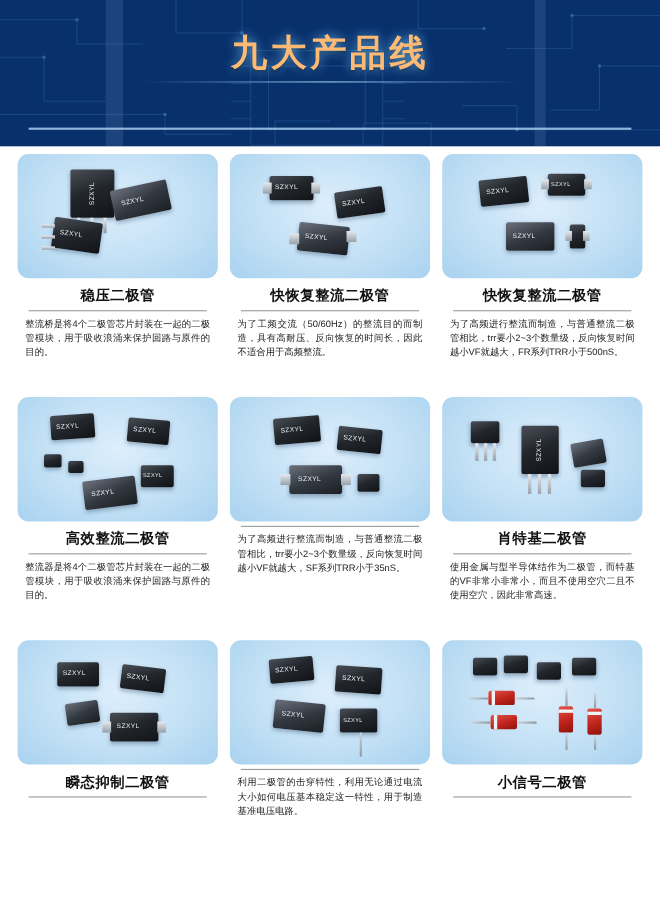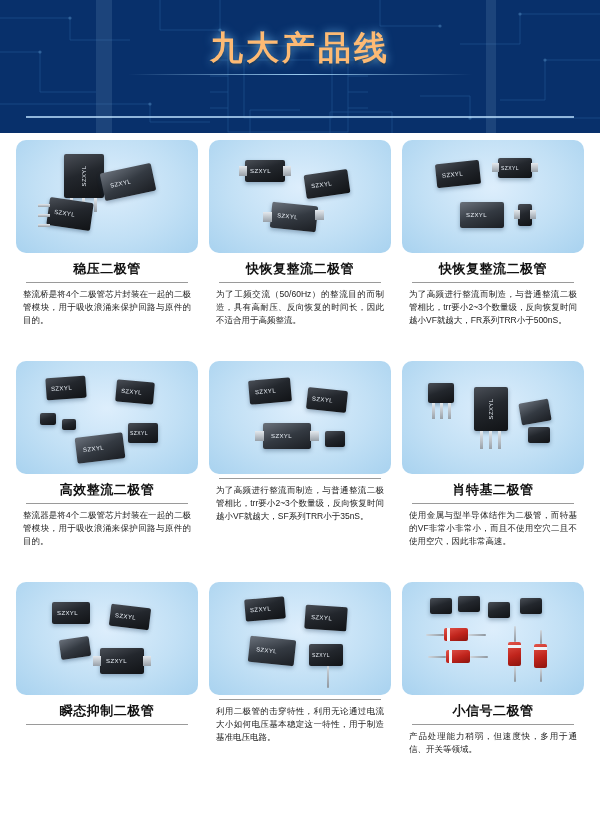--- a/index.html
+++ b/index.html
@@ -407,16 +407,15 @@
       <div class="lead" style="left:112px; top:84px; width:2px; height:16px;"></div>
 
       <div class="lead" style="left:138px; top:48px; width:2px; height:14px;"></div>
       <div class="body-red" style="left:132px; top:62px; width:13px; height:24px;">
         <div class="stripe" style="left:0; top:3px; width:13px; height:3px;"></div>
       </div>
       <div class="lead" style="left:138px; top:86px; width:2px; height:14px;"></div>
     </div>
     <div class="card-title">小信号二极管</div>
     <div class="title-underline"></div>
-    <div class="card-desc">产品处理能力稍弱，但速度快，多用于通信、开关等领域。</div>
   </div>
 
 </div>
 
 </body></html>

